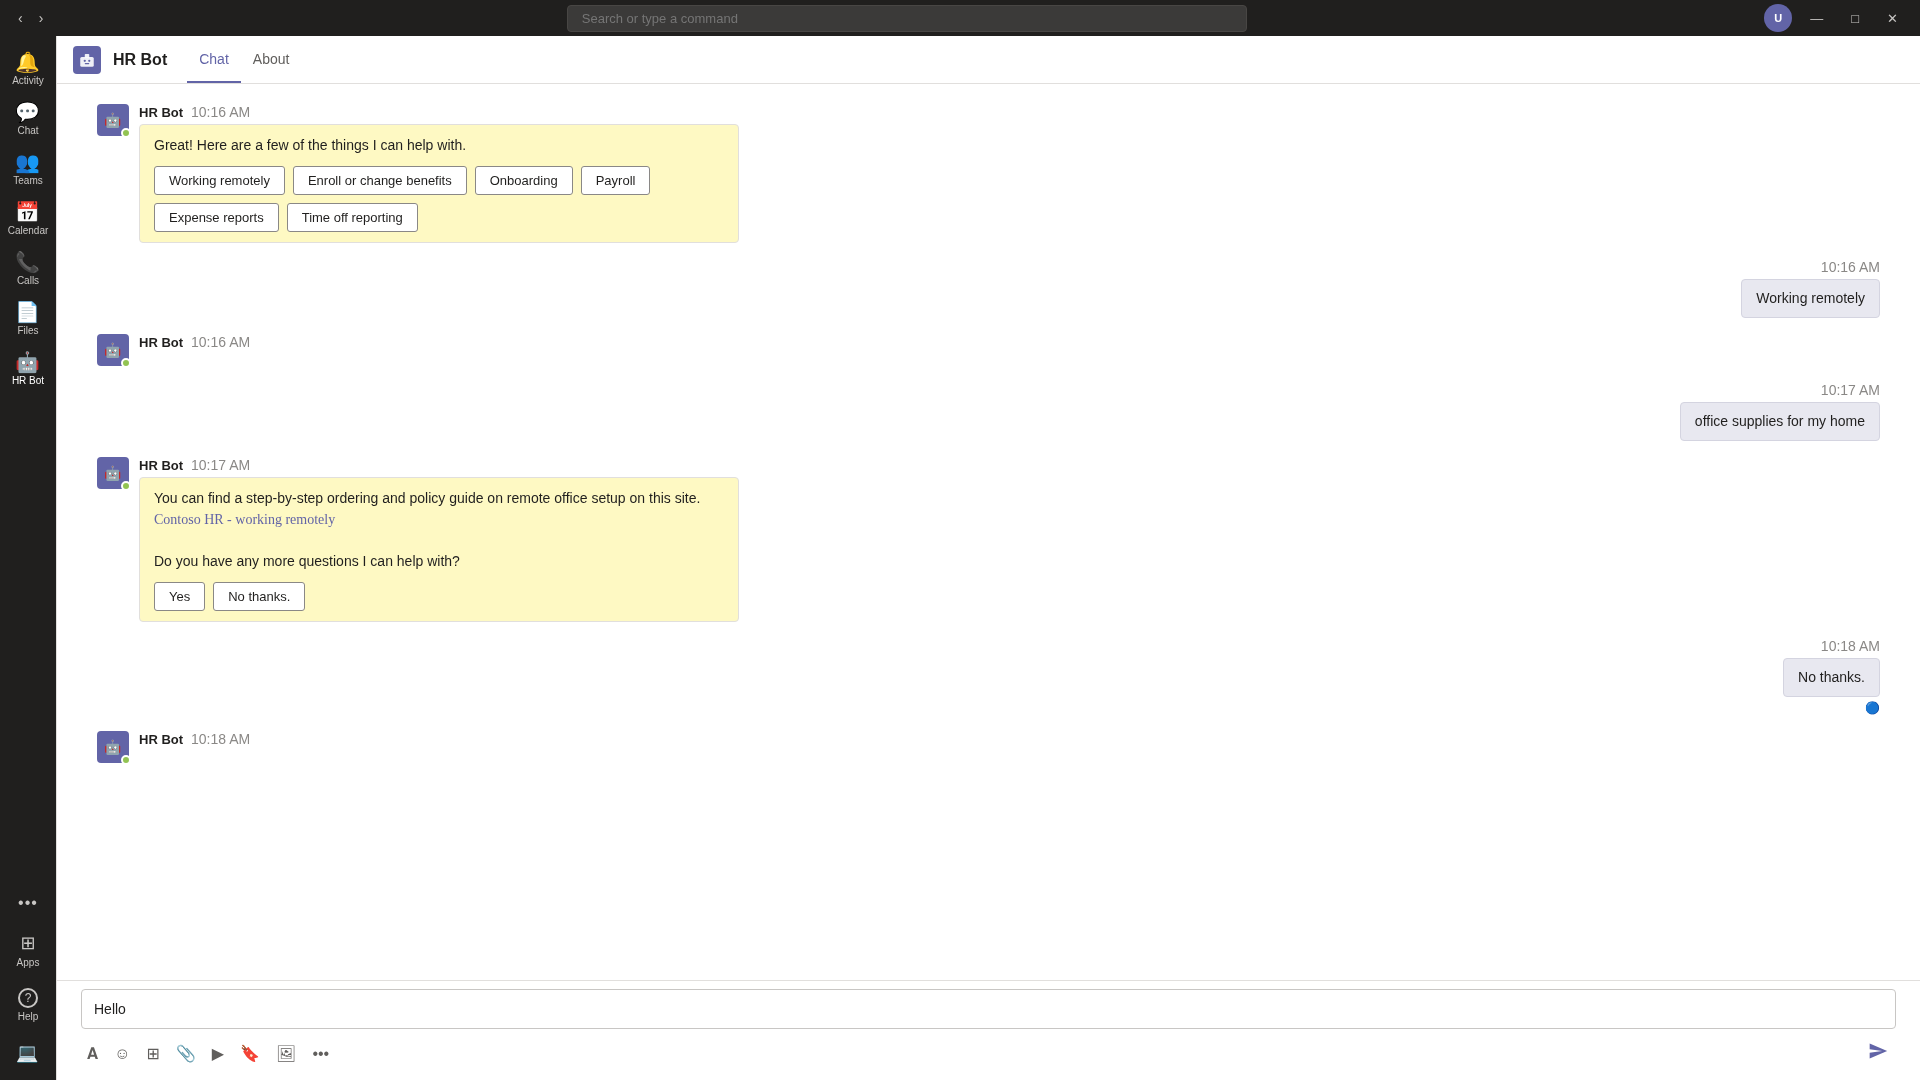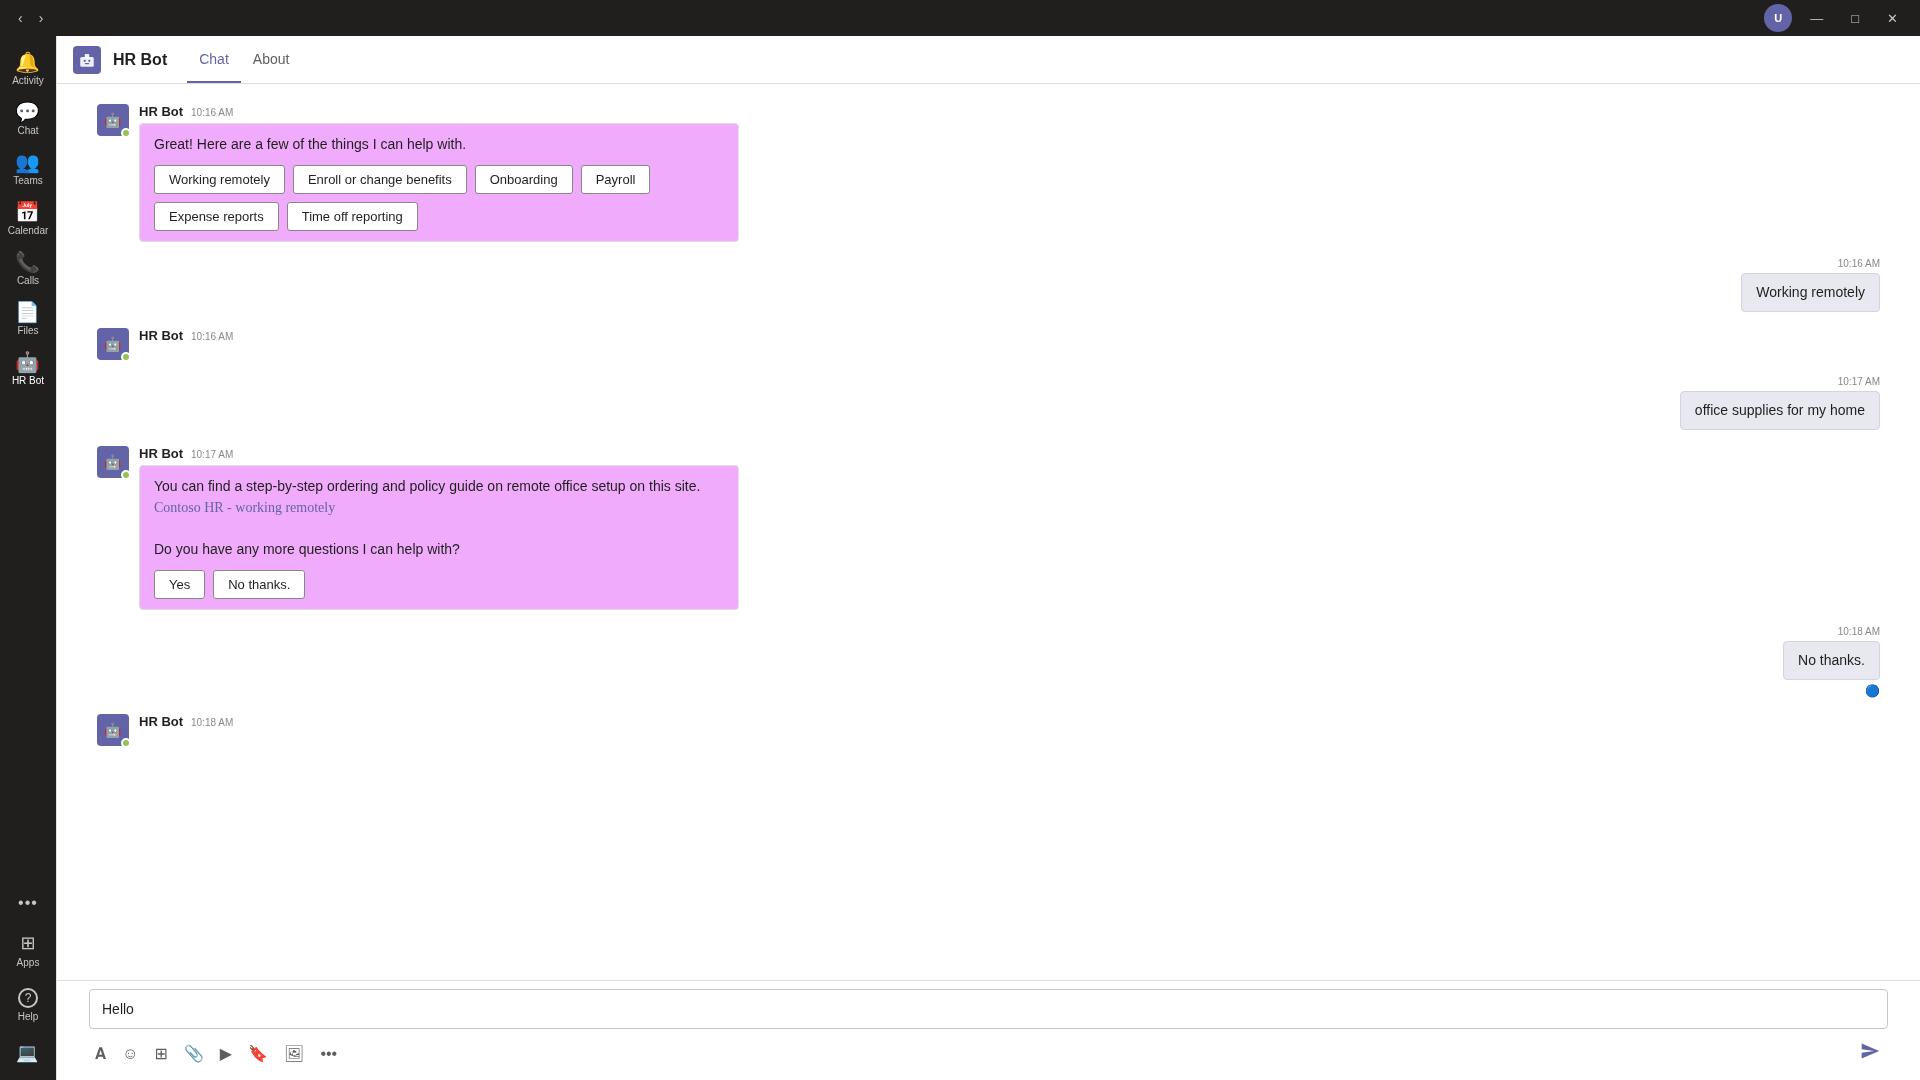--- a/index.html
+++ b/index.html
@@ -260,25 +260,25 @@
       align-items: baseline;
       gap: 8px;
       margin-bottom: 4px;
     }
     .message-sender {
       font-size: 13px;
       font-weight: 600;
       color: #201f1e;
     }
     .message-time {
-      font-size: 10px;
+      font-size: 14px;
       color: #8a8886;
     }
     .message-bubble {
-      background: #f0abfc;
+      background: #fef9c3;
       border-radius: 4px;
       padding: 10px 14px;
       font-size: 14px;
       color: #201f1e;
       line-height: 1.5;
       border: 1px solid #e1dfdd;
     }
     .user-message-bubble {
       background: #e8e8f0;
       border-radius: 4px;
@@ -315,21 +315,21 @@
     
     .chat-link {
       color: #6264a7;
       text-decoration: none;
       font-family: Liberation Serif, serif;
     }
 
     
     .input-area {
       border-top: 1px solid #e1dfdd;
-      padding: 8px 32px;
+      padding: 8px 24px;
       background: white;
       flex-shrink: 0;
     }
     .input-box {
       border: 1px solid #c8c6c4;
       border-radius: 4px;
       padding: 8px 12px;
       font-size: 14px;
       font-family: inherit;
       width: 100%;
@@ -382,20 +382,23 @@
   </style>
 </head>
 <body>
 
 <div class="title-bar">
   <div class="title-bar-left">
     <div class="title-bar-nav">
       <button>‹</button>
       <button>›</button>
     </div>
+  </div>
+  <div class="title-bar-search">
+    <input type="text" placeholder="Search or type a command" style="">
   </div>
   <div class="title-bar-right">
     <div class="avatar-circle">U</div>
     <button class="win-btn">—</button>
     <button class="win-btn">□</button>
     <button class="win-btn">✕</button>
   </div>
 </div>
 
 <div class="sidebar">

